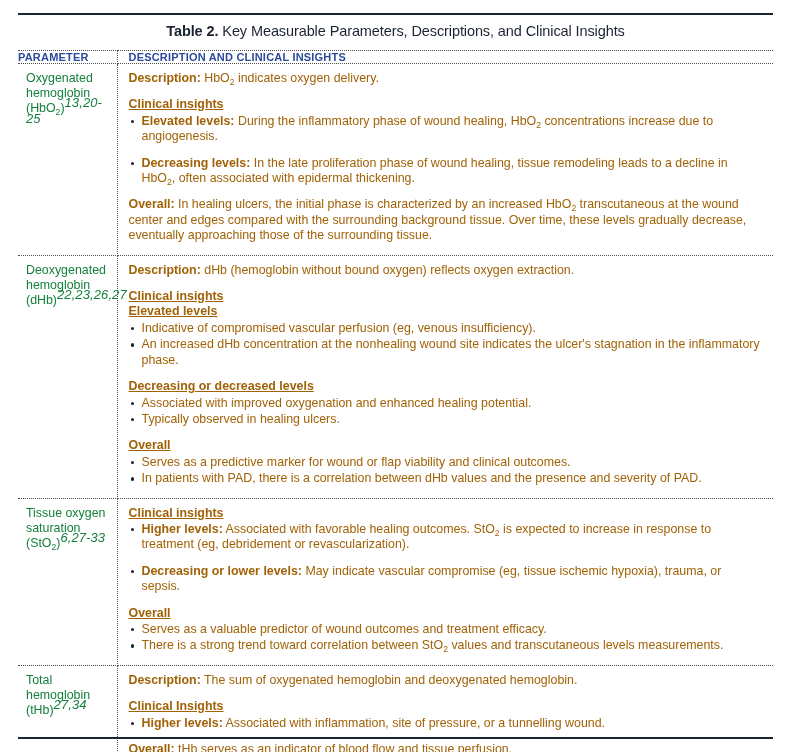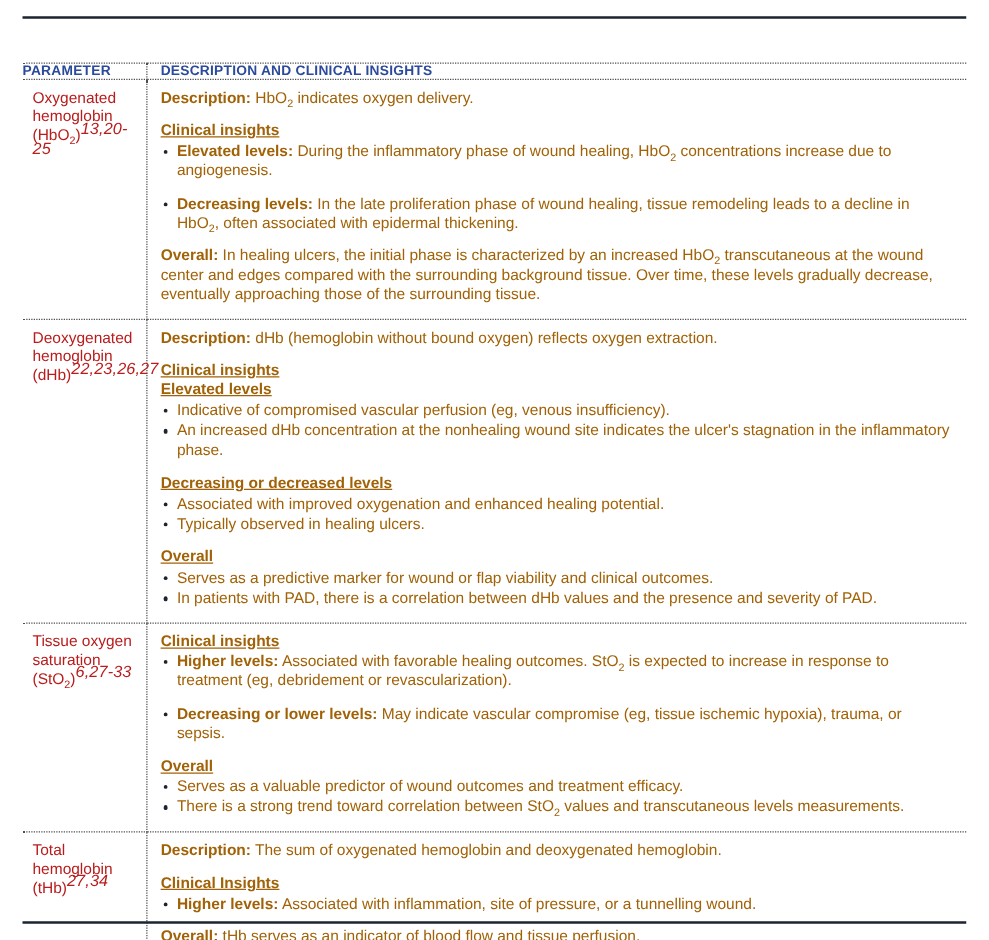--- a/index.html
+++ b/index.html
@@ -82,21 +82,21 @@
 
   
   td.col-param, th.col-param {
     border-right: 1px dotted #4d4d4d;
   }
 
   .cell-param {
     padding: 7px 8px 10px 8px;
     font-size: 12.4px;
     line-height: 15.2px;
-    color: #b91c1c;
+    color: #15803d;
   }
   .cell-body {
     padding: 7px 10px 11px 11px;
     font-size: 12.4px;
     line-height: 15.4px;
     color: #a16207;
   }
 
   th.hcell {
     padding: 6px 8px 6px 8px;
@@ -163,20 +163,23 @@
     margin-top: 0;
   }
 </style>
 </head>
 <body>
 
 <div class="page">
 
   <div class="rule-top"></div>
 
+  <div class="table-title">
+    <span class="tnum">Table 2.</span><span> Key Measurable Parameters, Descriptions, and Clinical Insights</span>
+  </div>
 
   <table class="tbl">
     <colgroup>
         <col class="c1">
         <col class="c2">
       </colgroup>
 
     <thead>
       <tr class="hdr">
         <th class="hcell col-param">PARAMETER</th>

